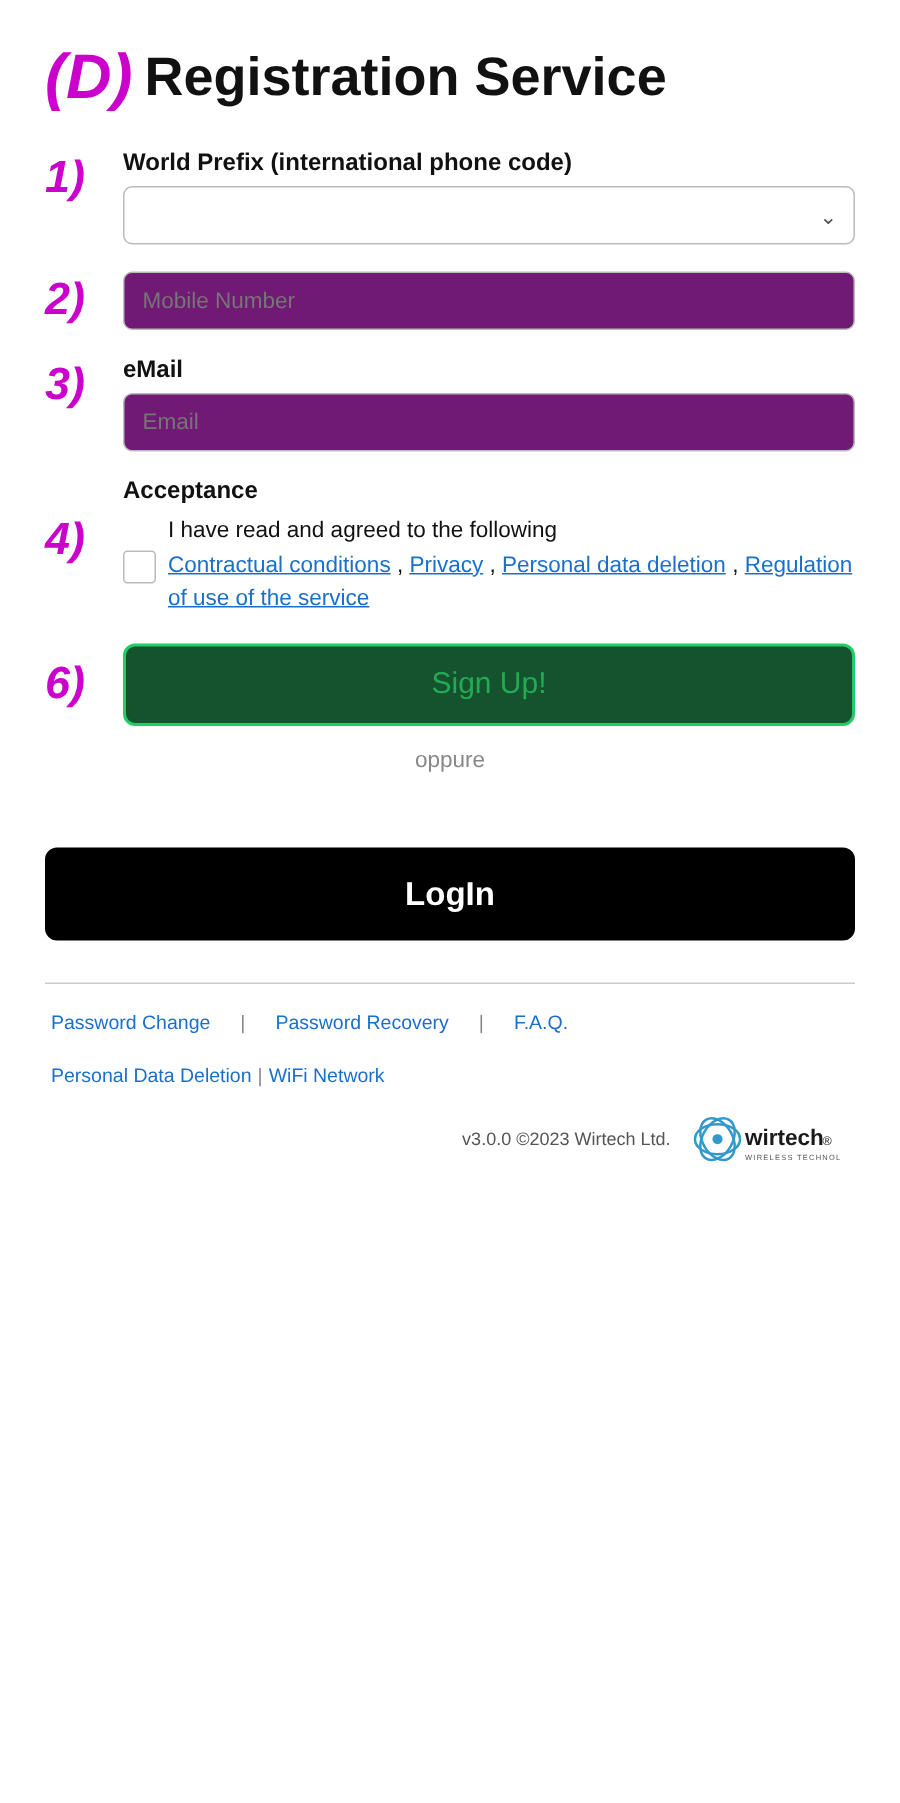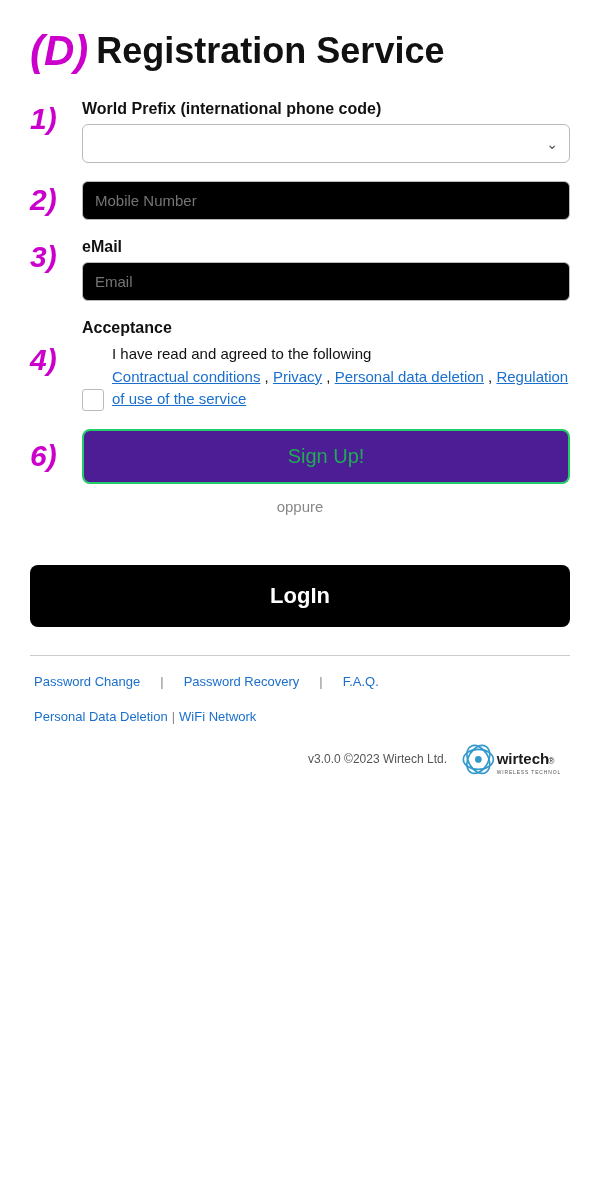--- a/index.html
+++ b/index.html
@@ -64,21 +64,21 @@
       display: block;
     }
     .field-input {
       width: 100%;
       border: 1.5px solid #bbb;
       border-radius: 6px;
       padding: 10px 12px;
       font-size: 15px;
       color: #999;
       outline: none;
-      background: #000000;
+      background: #701a75;
     }
 
     
     .field-select {
       width: 100%;
       border: 1.5px solid #bbb;
       border-radius: 6px;
       padding: 10px 12px;
       font-size: 15px;
       color: #333;
@@ -116,21 +116,21 @@
       font-style: italic;
       min-width: 52px;
       margin-top: 0px;
       flex-shrink: 0;
     }
     .acceptance-content {
       flex: 1;
     }
     .acceptance-check-row {
       display: flex;
-      align-items: flex-end;
+      align-items: center;
       gap: 8px;
     }
     .acceptance-checkbox {
       width: 22px;
       height: 22px;
       border: 1.5px solid #bbb;
       border-radius: 3px;
       flex-shrink: 0;
       margin-top: 2px;
       cursor: pointer;
@@ -159,21 +159,21 @@
       font-weight: bold;
       color: #cc00cc;
       font-style: italic;
       min-width: 52px;
       flex-shrink: 0;
     }
     .signup-btn {
       flex: 1;
       border: 2px solid #22cc66;
       border-radius: 8px;
-      background: #4c1d95;
+      background: #14532d;
       color: #22aa55;
       font-size: 20px;
       padding: 14px;
       cursor: pointer;
       text-align: center;
       font-weight: normal;
     }
 
     
     .divider-row {

